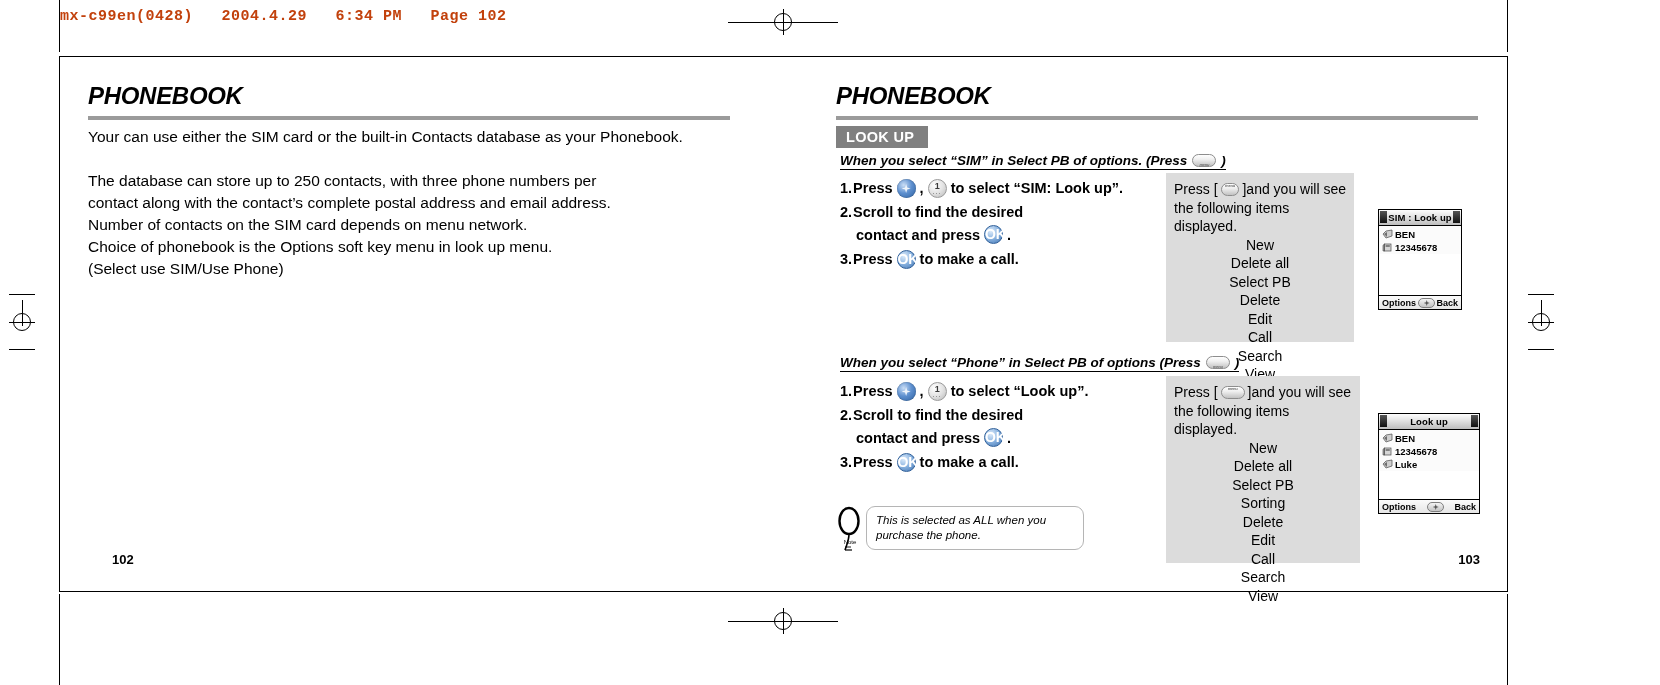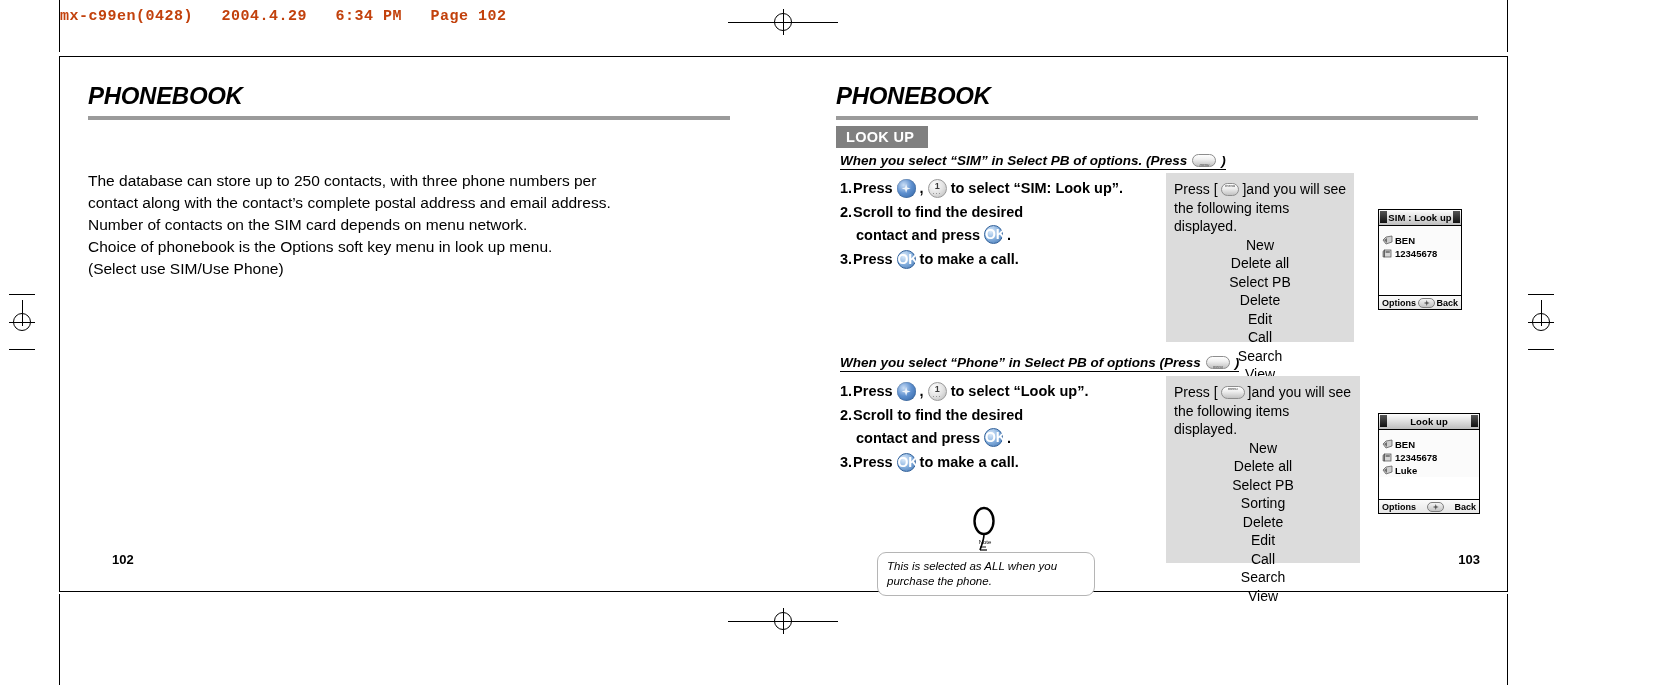--- a/index.html
+++ b/index.html
@@ -268,21 +268,21 @@
   .phone-titlebar .cap-r { right: 1px; }
   .phone-title {
     font-size: 9.5px;
     font-weight: bold;
     color: #000;
     letter-spacing: 0.1px;
   }
   .phone-body {
     position: relative;
     background: #fbfbfb;
-    padding: 8px 0 0 3px;
+    padding: 2px 0 0 3px;
   }
   .phone-row {
     display: flex;
     align-items: center;
     gap: 2px;
     font-size: 9.5px;
     font-weight: bold;
     color: #000;
     height: 13px;
   }
@@ -385,20 +385,21 @@
 <div class="reg-cross-h" style="left:1528px; top:322px; width:26px;"></div>
 <div class="reg-cross-v" style="left:1541px; top:300px; height:26px;"></div>
 <div class="trim-line" style="left:1528px; top:294px; width:26px; height:1px;"></div>
 <div class="trim-line" style="left:1528px; top:349px; width:26px; height:1px;"></div>
 
 <div class="page page-left">
 
   <div class="chapter-title" style="left:28px; top:26px;">PHONEBOOK</div>
   <div class="title-rule" style="left:28px; top:60px; width:642px;"></div>
 
+  <div class="body-text just" style="left:28px; top:70px; width:640px;">Your can use either the SIM card or the built-in Contacts database as your Phonebook.</div>
 
   <div class="body-text" style="left:28px; top:114px; width:640px;">The database can store up to 250 contacts, with three phone numbers per</div>
 
   <div class="body-text just" style="left:28px; top:136px; width:640px;">contact along with the contact’s complete postal address and email address.</div>
 
   <div class="body-text" style="left:28px; top:158px; width:640px;">Number of contacts on the SIM card depends on menu network.</div>
 
   <div class="body-text" style="left:28px; top:180px; width:640px;">Choice of phonebook is the Options soft key menu in look up menu.</div>
 
   <div class="body-text" style="left:28px; top:202px; width:640px;">(Select use SIM/Use Phone)</div>
@@ -582,21 +583,21 @@
         <span>Luke</span>
       </div>
     </div>
     <div class="phone-softbar">
       <span>Options</span>
       <span class="soft-nav"></span>
       <span>Back</span>
     </div>
   </div>
 
-  <div class="note-wrap" style="left:52px; top:448px; width:300px;flex-direction:column;">
+  <div class="note-wrap" style="left:52px; top:448px; width:300px;">
     <div class="note-mark">
       <svg viewBox="0 0 30 48" width="30" height="48">
         <ellipse cx="13" cy="17" rx="9.5" ry="13" fill="none" stroke="#000" stroke-width="2.4"></ellipse>
         <path d="M13 30 C13 36, 11 40, 9 46" fill="none" stroke="#000" stroke-width="1.6"></path>
         <path d="M9 46 L16 46" stroke="#000" stroke-width="1.2"></path>
         <path d="M9 43 L15 43" stroke="#000" stroke-width="0.9"></path>
         <text x="14" y="40" font-size="6" font-family="Liberation Sans, sans-serif" text-anchor="middle" fill="#000">Note</text>
       </svg>
     </div>
     <div class="note-bubble" style="width:218px;">This is selected as ALL when you purchase the phone.</div>

